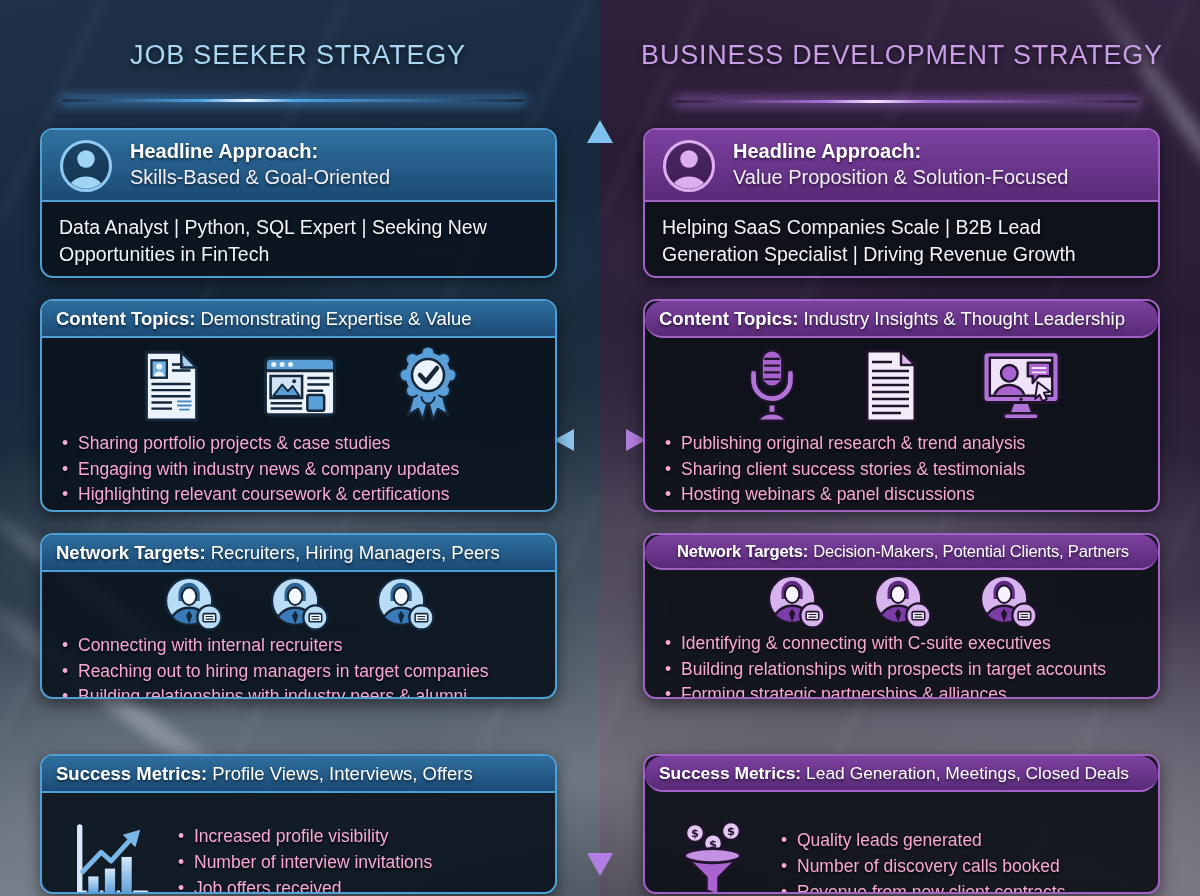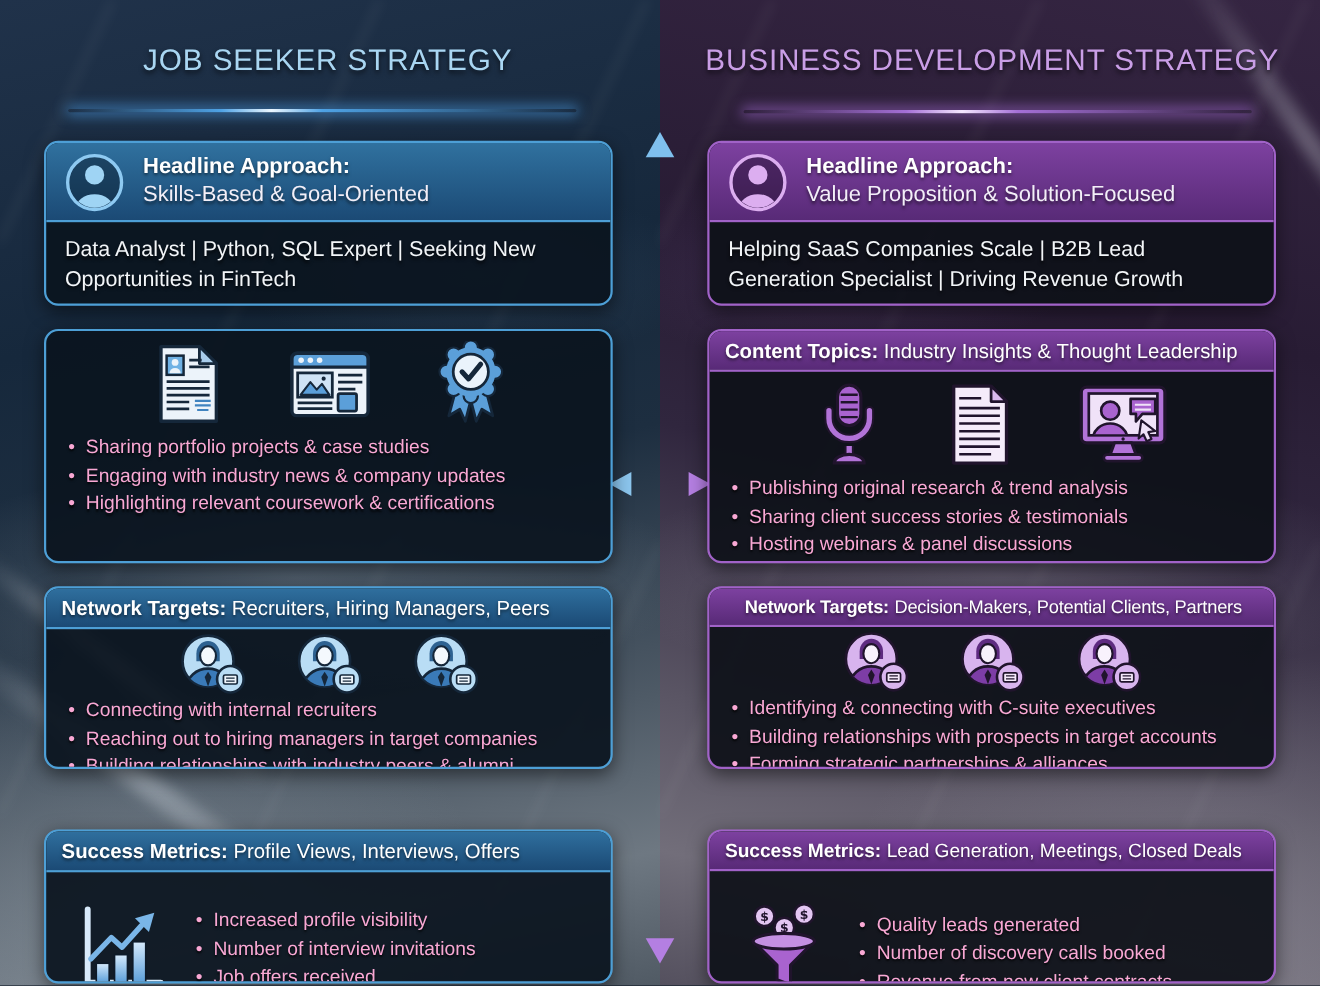--- a/index.html
+++ b/index.html
@@ -88,21 +88,21 @@
   .headline-text { line-height:1.3; }
   .headline-title { font-size:20px; font-weight:bold; color:#ffffff; text-shadow:0 2px 3px rgba(0,0,0,.55); }
   .headline-sub   { font-size:20px; color:#f3eff8; text-shadow:0 2px 3px rgba(0,0,0,.55); }
   .headline-body  { padding:12px 17px; font-size:19.5px; color:#f2f5f8; line-height:1.4; text-shadow:0 2px 3px rgba(0,0,0,.75); }
 
   .section-header {
     padding:7px 14px 6px; font-size:18.5px; color:#ffffff; white-space:nowrap;
     text-shadow:0 2px 3px rgba(0,0,0,.55);
   }
   .blue   .section-header { background:linear-gradient(180deg,#2f6f9e,#1b4a75); border-bottom:2px solid #4d9fd6; }
-  .purple .section-header { background:linear-gradient(180deg,#7d41a0,#582a77); border-bottom:2px solid #a162c8; }
+  .purple .section-header { background:linear-gradient(180deg,#7d41a0,#582a77); border-bottom:2px solid #a162c8;border-radius:18px; }
   .section-label { font-weight:bold; }
   .section-sub   { margin-left:5px; font-weight:normal; }
   .section-header.snug  { font-size:17.4px; }
   .section-header.tight { font-size:16.6px; letter-spacing:-.2px;padding-left:32px; }
 
   .icons-row   { display:flex; justify-content:center; align-items:center; gap:58px; height:90px; padding-top:6px; }
   .avatars-row { display:flex; justify-content:center; align-items:center; gap:46px; height:58px; padding-top:4px; }
 
   ul.bullets { list-style:none; margin:3px 0 0; padding:0 16px; }
   .bullets li {
@@ -355,20 +355,23 @@
       </svg>
     <div class="headline-text">
       <div class="headline-title">Headline Approach:</div>
       <div class="headline-sub">Skills-Based &amp; Goal-Oriented</div>
     </div>
   </div>
   <div class="headline-body">Data Analyst | Python, SQL Expert | Seeking New Opportunities in FinTech</div>
 </div>
 
 <div class="card blue col-l row-2">
+  <div class="section-header">
+    <span class="section-label">Content Topics:</span><span class="section-sub">Demonstrating Expertise &amp; Value</span>
+  </div>
   <div class="icons-row">
     <svg class="icon" width="66" height="74">
         <use href="#sym-resume"></use>
       </svg>
     <svg class="icon" width="76" height="63">
         <use href="#sym-browser"></use>
       </svg>
     <svg class="icon" width="64" height="78">
         <use href="#sym-badge"></use>
       </svg>

